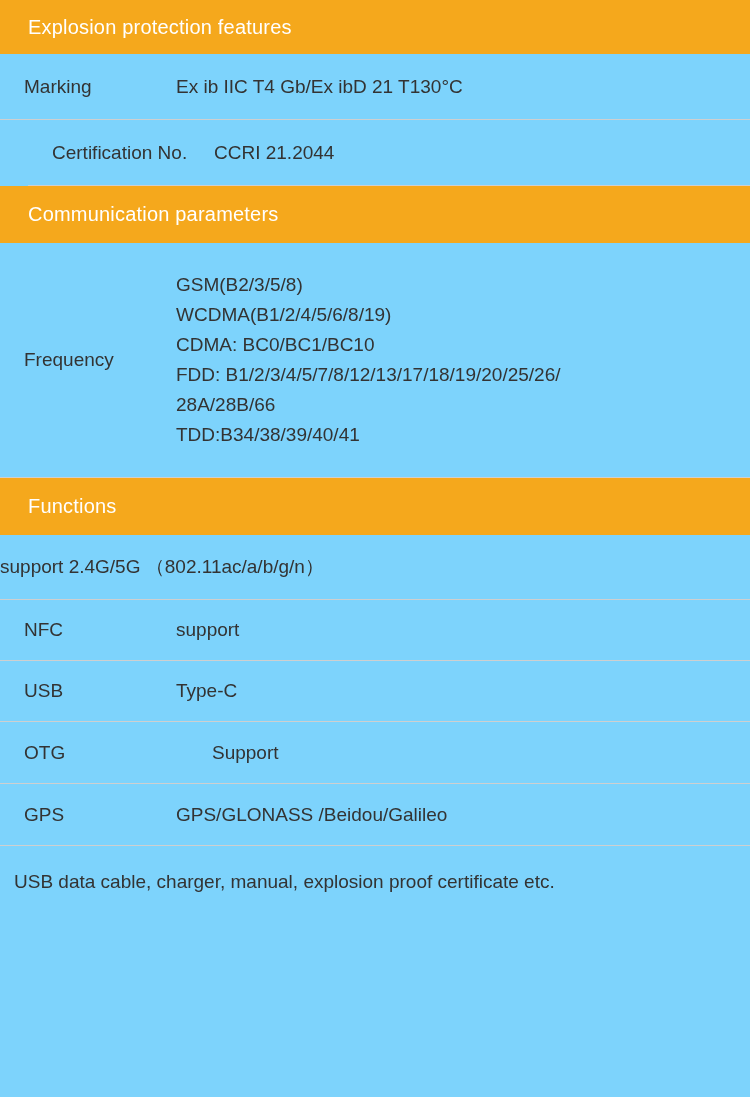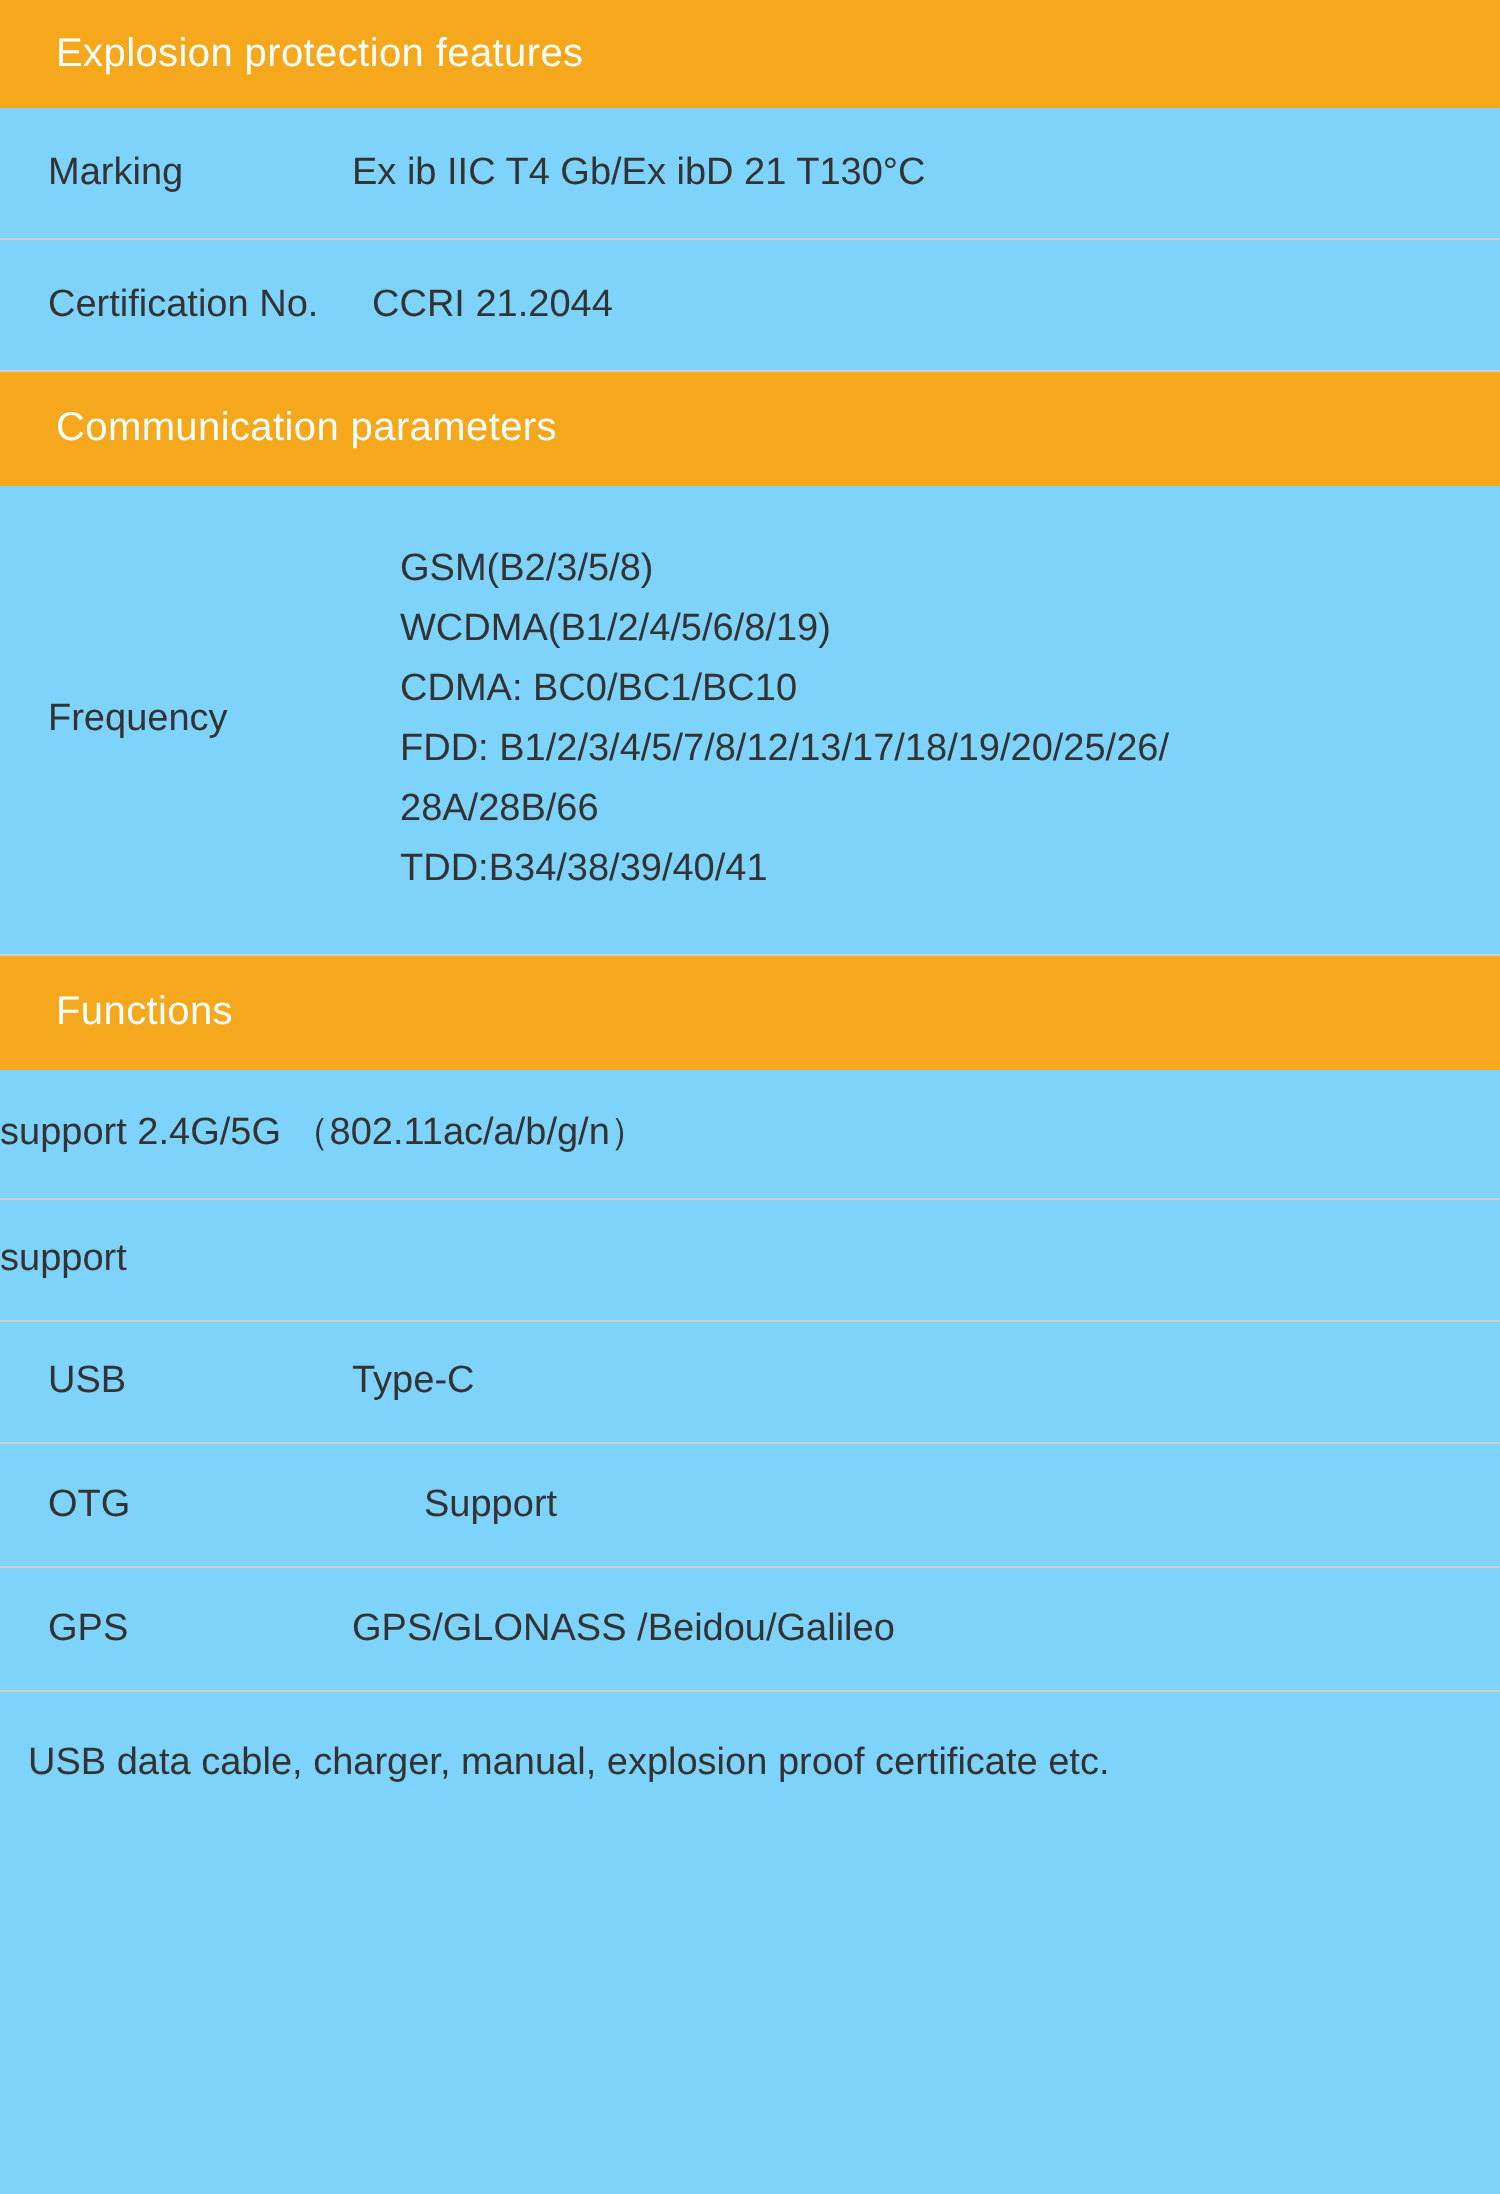--- a/index.html
+++ b/index.html
@@ -60,21 +60,20 @@
     align-items: center;
     padding-right: 16px;
     box-sizing: border-box;
     white-space: pre-line;
     line-height: 30px;
   }
   .row-tall .spec-value {
     padding-top: 14px;
     padding-bottom: 14px;
     align-items: center;
-    margin-left: 24px;
   }
   .row-cert .spec-label {
     width: 186px;
     flex: 0 0 186px;
     padding-left: 24px;
   }
   .row-cert .spec-value {
     padding-left: 0;
   }
   .accessories-text {
@@ -90,21 +89,21 @@
 
 <div class="sheet">
 
   <div class="section-header">
     <span>Explosion protection features</span>
   </div>
   <div class="spec-row" style="height:66px;">
     <div class="spec-label">Marking</div>
     <div class="spec-value">Ex ib IIC T4 Gb/Ex ibD 21 T130°C</div>
   </div>
-  <div class="spec-row row-cert" style="height:66px;">
+  <div class="spec-row row-cert" style="height:66px;margin-left:28px;">
     <div class="spec-label">Certification No.</div>
     <div class="spec-value">CCRI 21.2044</div>
   </div>
 
   <div class="section-header" style="height:57px;">
     <span>Communication parameters</span>
   </div>
   <div class="spec-row row-tall" style="height:235px;">
     <div class="spec-label">Frequency</div>
     <div class="spec-value">GSM(B2/3/5/8)
@@ -115,20 +114,21 @@
 TDD:B34/38/39/40/41</div>
   </div>
 
   <div class="section-header" style="height:57px;">
     <span>Functions</span>
   </div>
   <div class="spec-row" style="height:65px;">
     <div class="spec-value">support  2.4G/5G （802.11ac/a/b/g/n）</div>
   </div>
   <div class="spec-row" style="height:61px;">
+    <div class="spec-label">NFC</div>
     <div class="spec-value">support</div>
   </div>
   <div class="spec-row" style="height:61px;text-align:right;">
     <div class="spec-label">USB</div>
     <div class="spec-value">Type-C</div>
   </div>
   <div class="spec-row" style="height:62px;gap:36px;">
     <div class="spec-label">OTG</div>
     <div class="spec-value">Support</div>
   </div>

